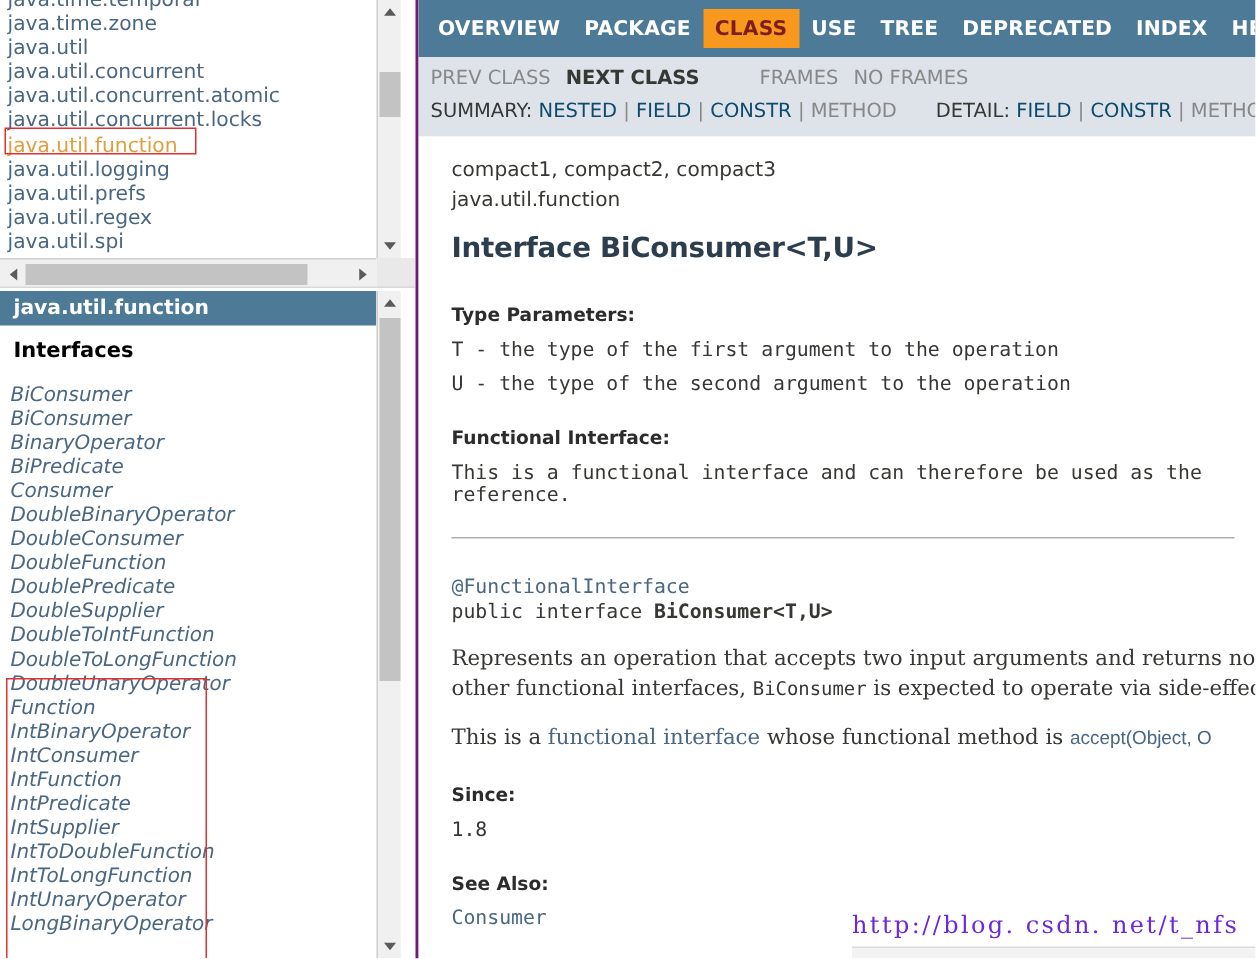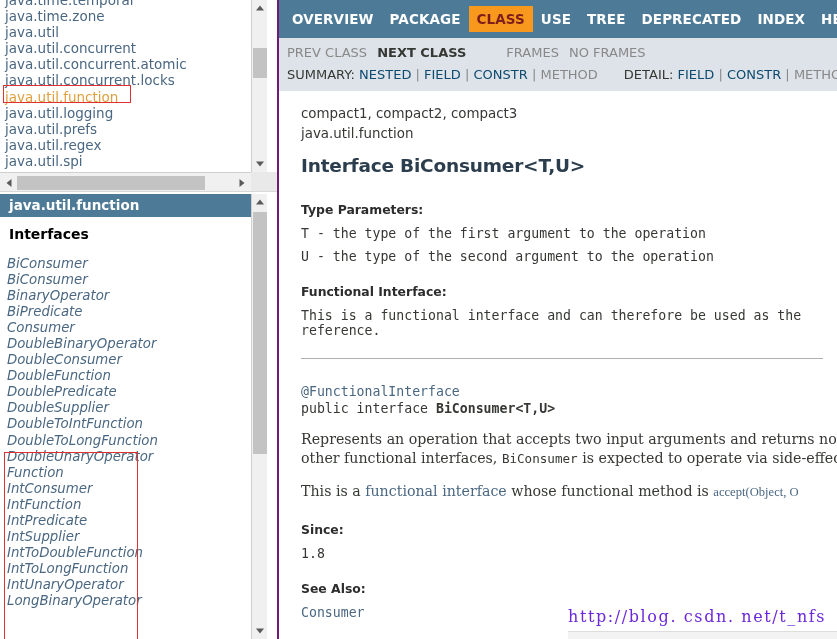--- a/index.html
+++ b/index.html
@@ -383,21 +383,21 @@
   .para .codeinline {
     font-family: "DejaVu Sans Mono", "Liberation Mono", monospace;
     font-size: 12.6px;
   }
   .para .link {
     color: #4A6782;
     text-decoration: none;
   }
   .para .linkmono {
     color: #4A6782;
-    font-family: Liberation Serif, serif;
+    font-family: Liberation Sans, sans-serif;
     font-size: 12.6px;
     text-decoration: none;
     margin-top: 44px;
   }
   .seealso-link {
     font-family: "DejaVu Sans Mono", "Liberation Mono", monospace;
     font-size: 13.2px;
     color: #4A6782;
     text-decoration: none;
   }
@@ -483,20 +483,21 @@
             <a class="cls-item">Consumer</a>
             <a class="cls-item">DoubleBinaryOperator</a>
             <a class="cls-item">DoubleConsumer</a>
             <a class="cls-item">DoubleFunction</a>
             <a class="cls-item">DoublePredicate</a>
             <a class="cls-item">DoubleSupplier</a>
             <a class="cls-item">DoubleToIntFunction</a>
             <a class="cls-item">DoubleToLongFunction</a>
             <a class="cls-item">DoubleUnaryOperator</a>
             <a class="cls-item">Function</a>
+            <a class="cls-item">IntBinaryOperator</a>
             <a class="cls-item">IntConsumer</a>
             <a class="cls-item">IntFunction</a>
             <a class="cls-item">IntPredicate</a>
             <a class="cls-item">IntSupplier</a>
             <a class="cls-item">IntToDoubleFunction</a>
             <a class="cls-item">IntToLongFunction</a>
             <a class="cls-item">IntUnaryOperator</a>
             <a class="cls-item">LongBinaryOperator</a>
           </div>
         <div class="cls-sel-box"></div>

